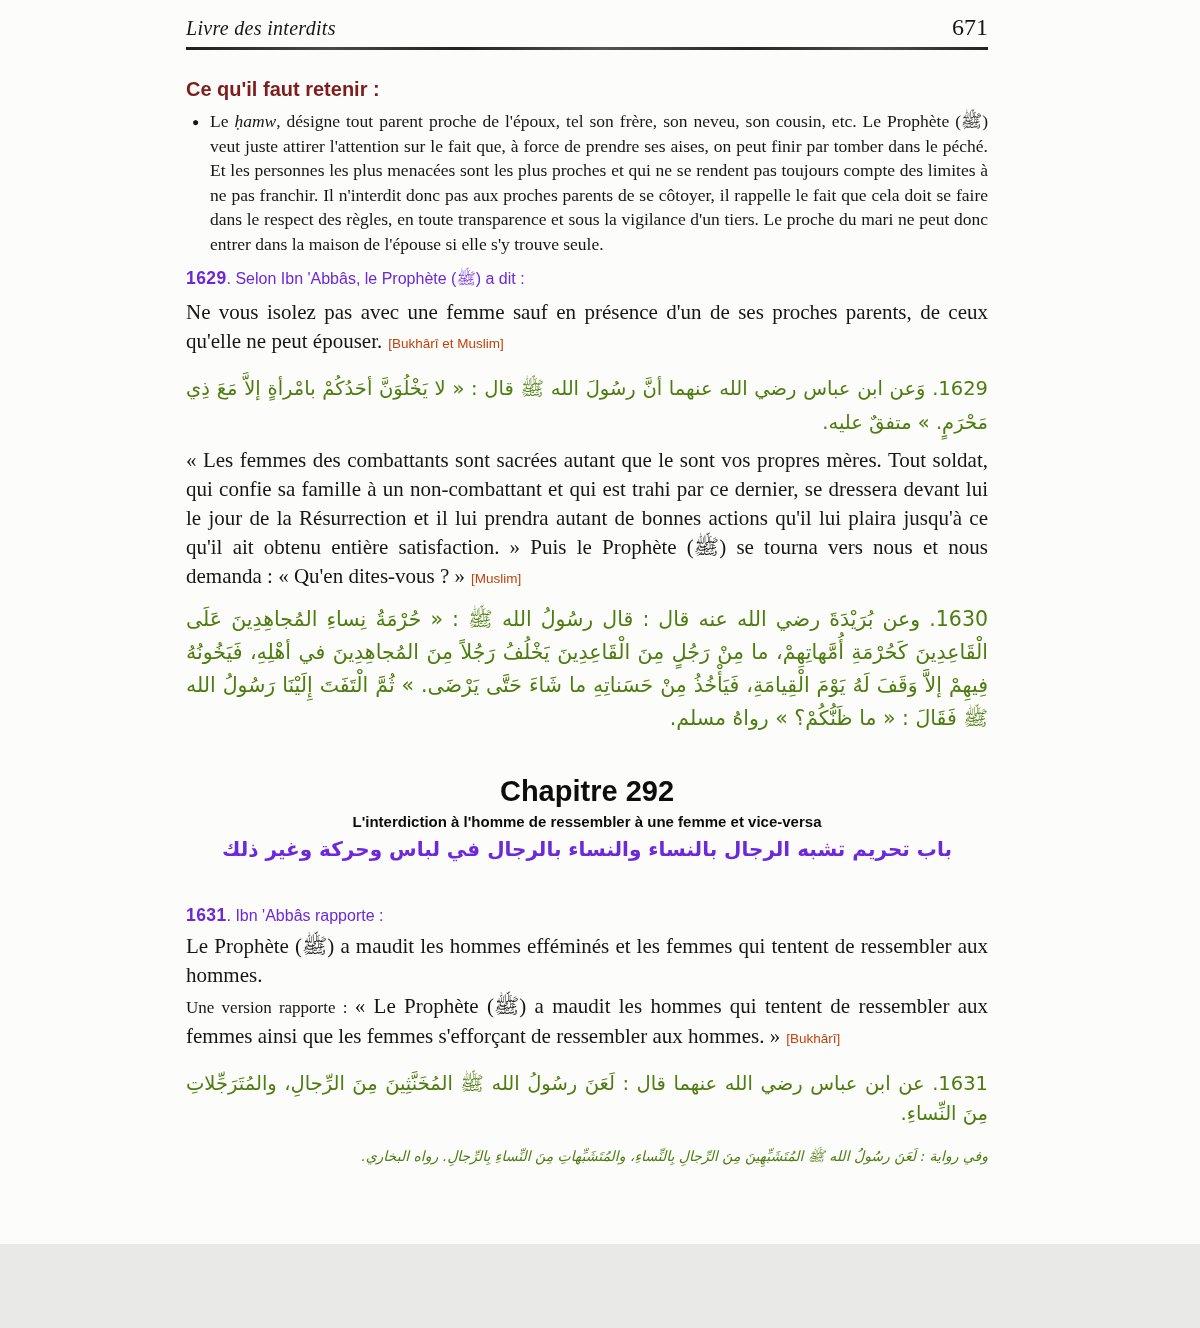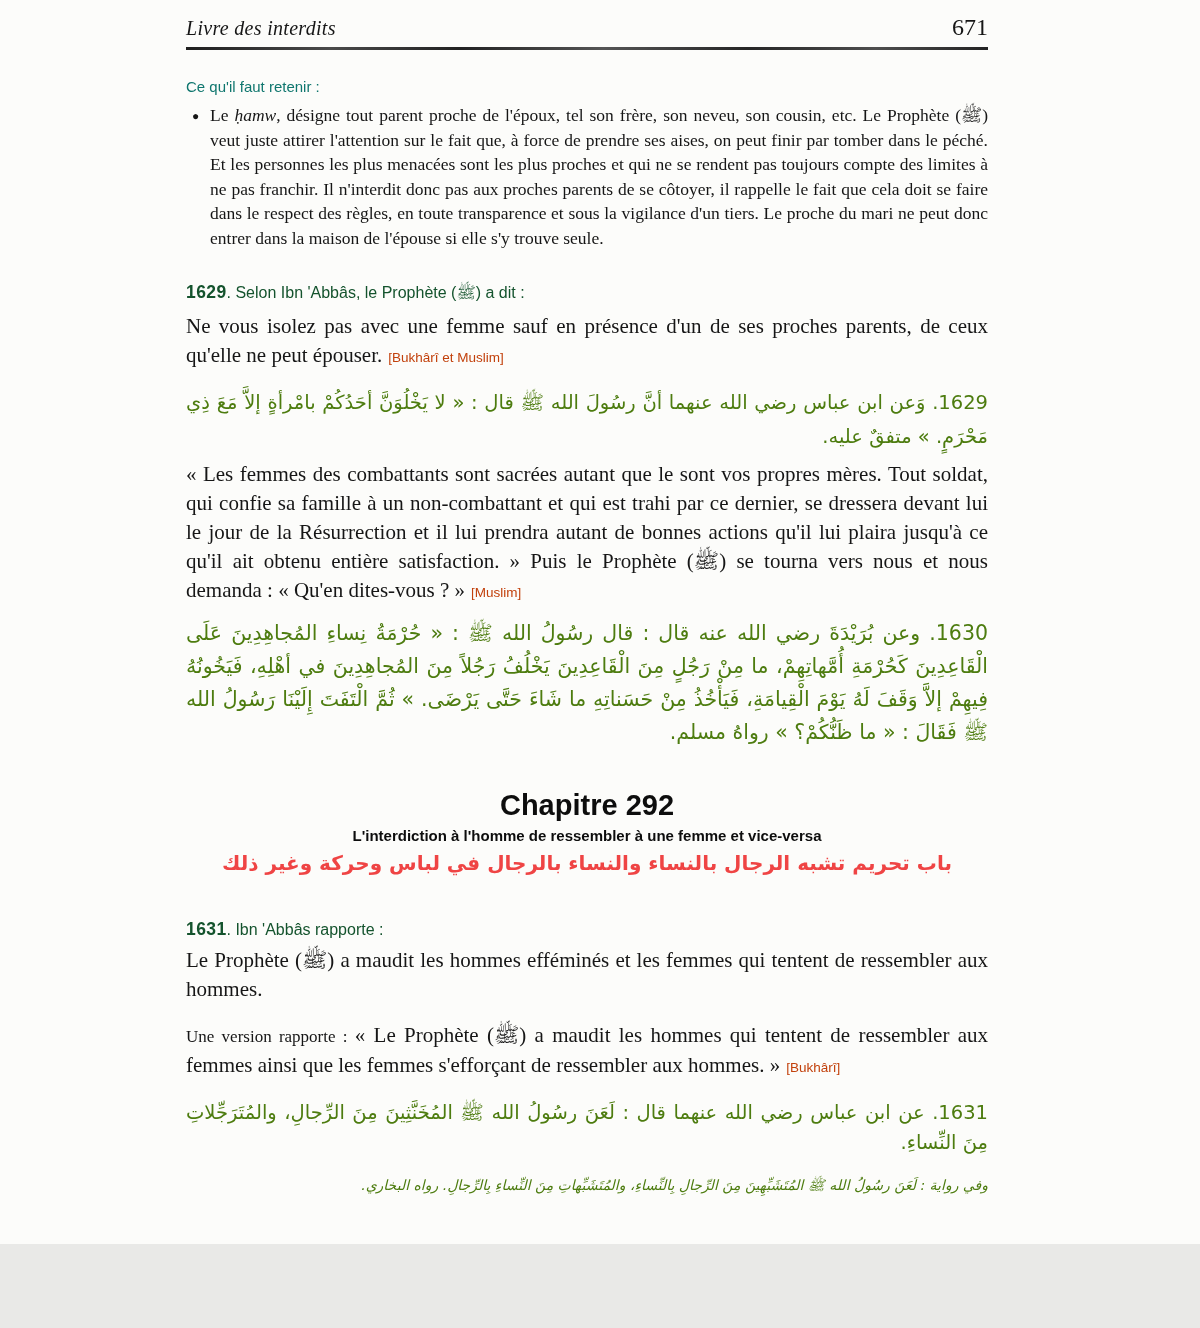--- a/index.html
+++ b/index.html
@@ -10,47 +10,47 @@
     font-family:"Liberation Serif","DejaVu Serif",serif;
   }
   
   .page-header{display:flex;justify-content:space-between;align-items:baseline;}
   .book-title{font-style:italic;font-size:20px;letter-spacing:.3px;}
   .page-number{font-size:24px;}
   .rule{height:3px;margin-top:6px;
     background:linear-gradient(90deg,#1f1f1f 0%,#4a4a4a 18%,#222 34%,#555 52%,#262626 70%,#4e4e4e 86%,#232323 100%);}
   
   .retenir-label{font-family:"Liberation Sans","DejaVu Sans",sans-serif;
-    font-weight:normal;font-size:15px;color:#0f766e;margin:28px 0 0;}
+    font-weight:bold;font-size:20px;color:#7f1d1d;margin:28px 0 0;}
   .bullet-para{position:relative;margin:8px 0 0;padding-left:24px;
     font-size:17.5px;line-height:24.5px;text-align:justify;}
   .bullet{position:absolute;left:6px;top:1px;font-size:12px;line-height:24.5px;}
   
-  .hadith-intro{margin:32px 0 0;font-family:"Liberation Sans","DejaVu Sans",sans-serif;
-    font-size:16px;color:#14532d;}
+  .hadith-intro{margin:12px 0 0;font-family:"Liberation Sans","DejaVu Sans",sans-serif;
+    font-size:16px;color:#6d28d9;}
   .hnum{font-weight:bold;font-size:17.5px;letter-spacing:.4px;}
   .hadith-body{margin:6px 0 0;font-size:21px;line-height:29px;text-align:justify;}
   .src{font-family:"Liberation Sans","DejaVu Sans",sans-serif;font-size:13.5px;
     margin-left:6px;white-space:nowrap;color:#c2410c;}
   .version-lead{font-size:17px;}
   
   .arabic{direction:rtl;unicode-bidi:plaintext;text-align:justify;
     font-family:"DejaVu Sans",sans-serif;color:#4d7c0f;}
   .ar-1629{font-size:19.5px;line-height:34px;margin:14px 0 0;}
   .ar-1630{font-size:20.5px;line-height:33px;margin:10px 0 0;}
   .ar-1631a{font-size:19.5px;line-height:30px;margin:16px 0 0;}
   .ar-1631b{font-size:14px;line-height:30px;margin:12px 0 0;font-style:italic;}
   
   .chapter{text-align:center;margin-top:40px;}
   .chapter-heading{margin:0;font-family:"Liberation Sans","DejaVu Sans",sans-serif;
     font-weight:bold;font-size:29px;color:#0d0d0d;}
   .chapter-title{margin:5px 0 0;font-family:"Liberation Sans","DejaVu Sans",sans-serif;
     font-weight:bold;font-size:15px;color:#0d0d0d;}
   .chapter-title-ar{margin:7px 0 0;font-family:"DejaVu Sans",sans-serif;
-    font-weight:bold;font-size:20px;direction:rtl;color:#ef4444;}
+    font-weight:bold;font-size:20px;direction:rtl;color:#6d28d9;}
   .gap-1631{margin-top:44px;}
   i{font-style:italic;}
 </style>
 </head>
 <body>
 
 <div class="page">
 
   <header class="page-header">
     <span class="book-title">Livre des interdits</span>
@@ -87,20 +87,20 @@
     <h2 class="chapter-heading">Chapitre 292</h2>
     <h3 class="chapter-title">L'interdiction à l'homme de ressembler à une femme et vice-versa</h3>
     <h4 class="chapter-title-ar" dir="rtl">باب تحريم تشبه الرجال بالنساء والنساء بالرجال في لباس وحركة وغير ذلك</h4>
   </section>
 
   <section>
     <p class="hadith-intro gap-1631">
       <span class="hnum">1631</span><span>. Ibn 'Abbâs rapporte :</span>
     </p>
     <p class="hadith-body">Le Prophète (ﷺ) a maudit les hommes efféminés et les femmes qui tentent de ressembler aux hommes.</p>
-    <p class="hadith-body" style="margin-top:17px;">
+    <p class="hadith-body" style="margin-top:2px;">
       <span class="version-lead">Une version rapporte : </span><span>« Le Prophète (ﷺ) a maudit les hommes qui tentent de ressembler aux femmes ainsi que les femmes s'efforçant de ressembler aux hommes. »</span><span class="src">[Bukhârî]</span>
     </p>
     <p class="arabic ar-1631a" dir="rtl">1631. عن ابن عباس رضي الله عنهما قال : لَعَنَ رسُولُ الله ﷺ المُخَنَّثِينَ مِنَ الرِّجالِ، والمُتَرَجِّلاتِ مِنَ النِّساءِ.</p>
     <p class="arabic ar-1631b" dir="rtl">وفي رواية : لَعَنَ رسُولُ الله ﷺ المُتَشَبِّهِينَ مِنَ الرِّجالِ بِالنِّساءِ، والمُتَشَبِّهاتِ مِنَ النِّساءِ بِالرِّجالِ. رواه البخاري.</p>
   </section>
 
 </div>
 
 </body></html>

